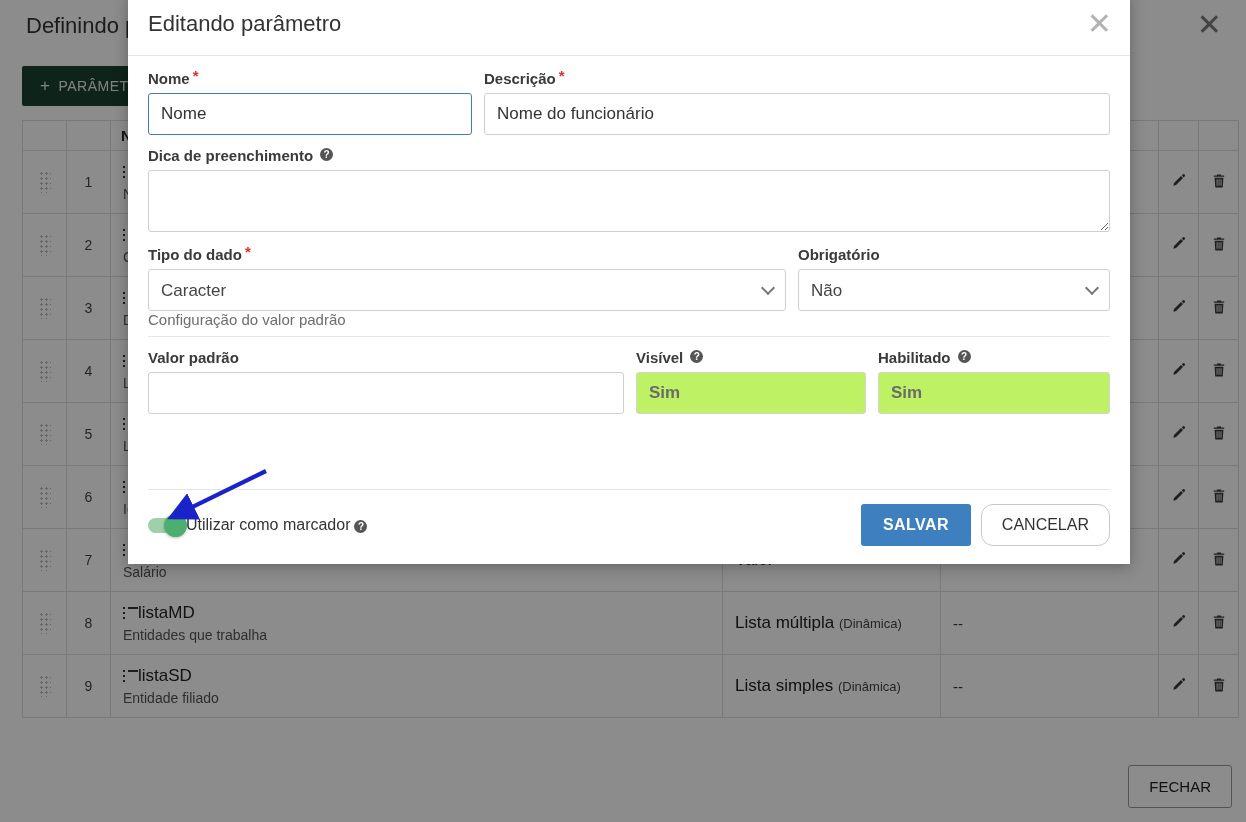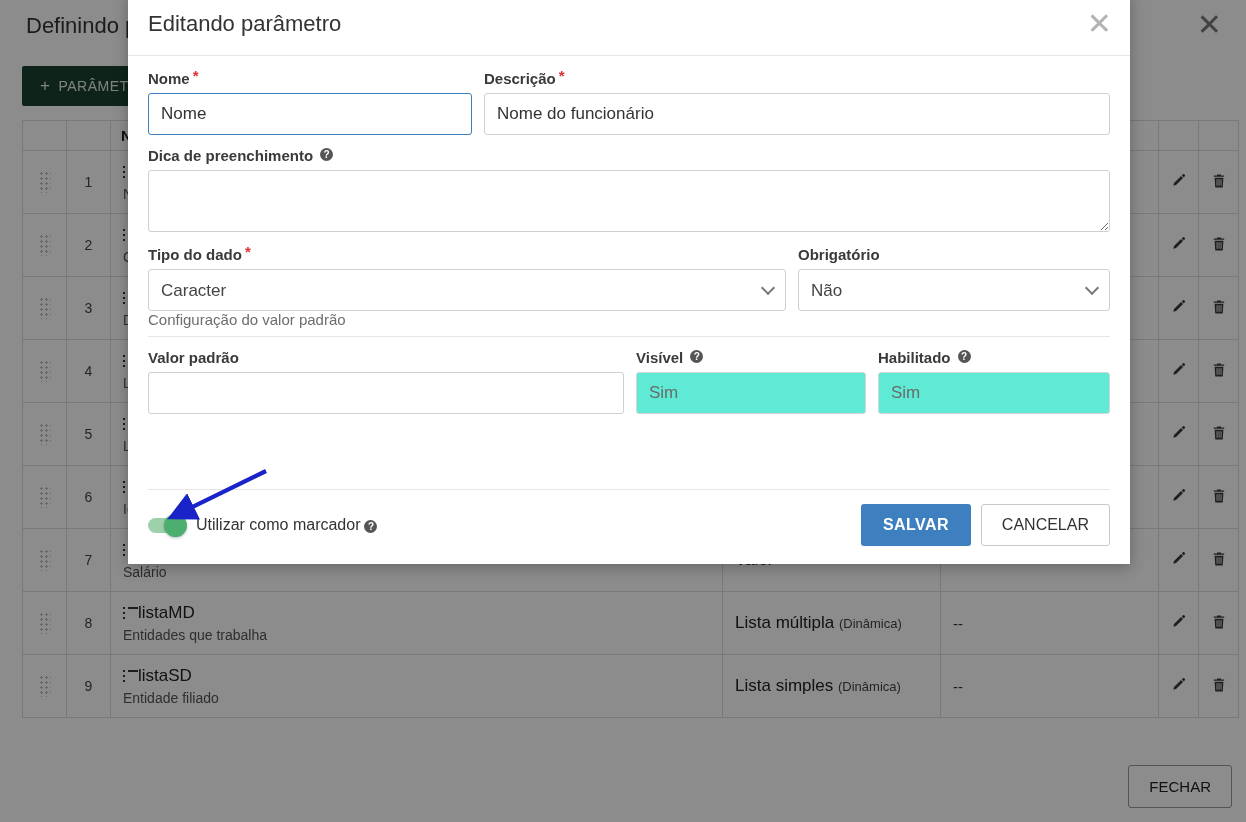--- a/index.html
+++ b/index.html
@@ -240,21 +240,21 @@
     border: 1px solid #cfcfcf;
     border-radius: 3px;
     padding: 0 12px;
     font-size: 17px;
     color: #333;
     font-family: "Liberation Sans", sans-serif;
     background: #fff;
     outline: none;
   }
   .inp.focused { border-color: #3f7dbd; }
-  .inp.readonly { background: #5eead4; color: #6b6b6b; border-color: #d2d5d8; }
+  .inp.readonly { background: #bef264; color: #6b6b6b; border-color: #d2d5d8; font-weight: bold; }
 
   .ta {
     width: 100%;
     height: 62px;
     border: 1px solid #cfcfcf;
     border-radius: 3px;
     padding: 8px 12px;
     font-size: 16px;
     color: #333;
     font-family: "Liberation Sans", sans-serif;
@@ -293,21 +293,21 @@
   .modal-foot {
     border-top: 1px solid #e6e6e6;
     margin: 0 20px;
     padding: 14px 0 18px 0;
     display: flex;
     align-items: center;
     justify-content: space-between;
     flex: none;
   }
 
-  .toggle-wrap { display: flex; align-items: center; gap: 10px; }
+  .toggle-wrap { display: flex; align-items: center; gap: 0; }
   .toggle {
     position: relative;
     width: 38px; height: 15px;
     border-radius: 8px;
     background: #9fd0ac;
     cursor: pointer;
     flex: none;
   }
   .toggle .knob {
     position: absolute;
@@ -330,21 +330,21 @@
     font-size: 16px;
     font-weight: 700;
     letter-spacing: .4px;
     cursor: pointer;
     font-family: "Liberation Sans", sans-serif;
   }
   .btn-ghost {
     background: #fff;
     color: #333;
     border: 1px solid #c9c9c9;
-    border-radius: 3px;
+    border-radius: 12px;
     padding: 0 20px;
     height: 42px;
     font-size: 16px;
     cursor: pointer;
     font-family: "Liberation Sans", sans-serif;
     text-align: center;
   }
 
   
   #arrow-anno {

